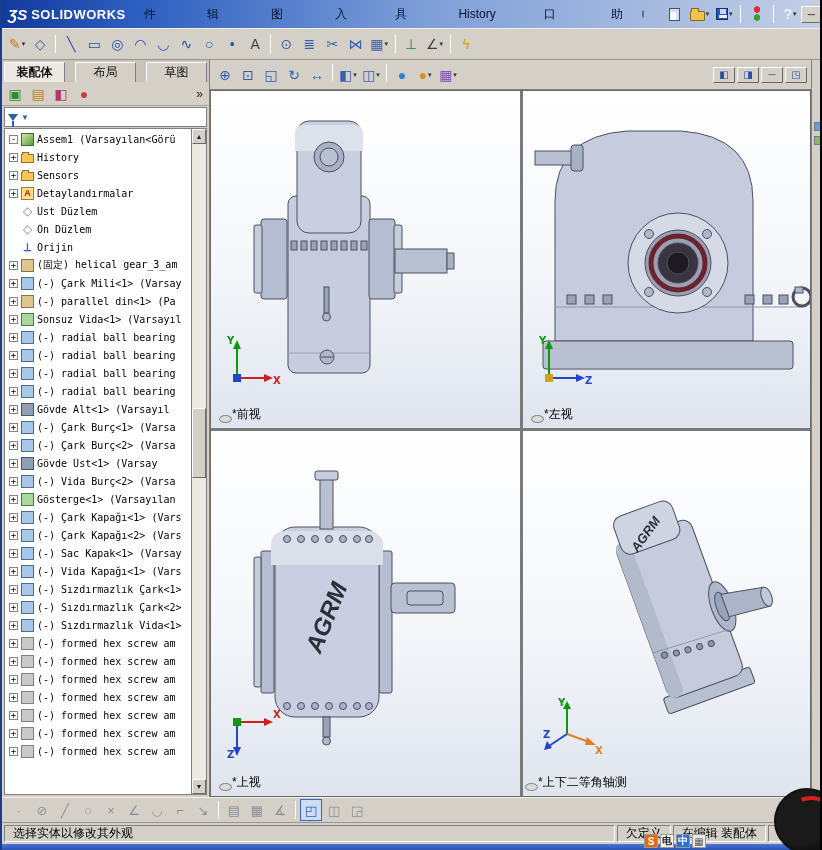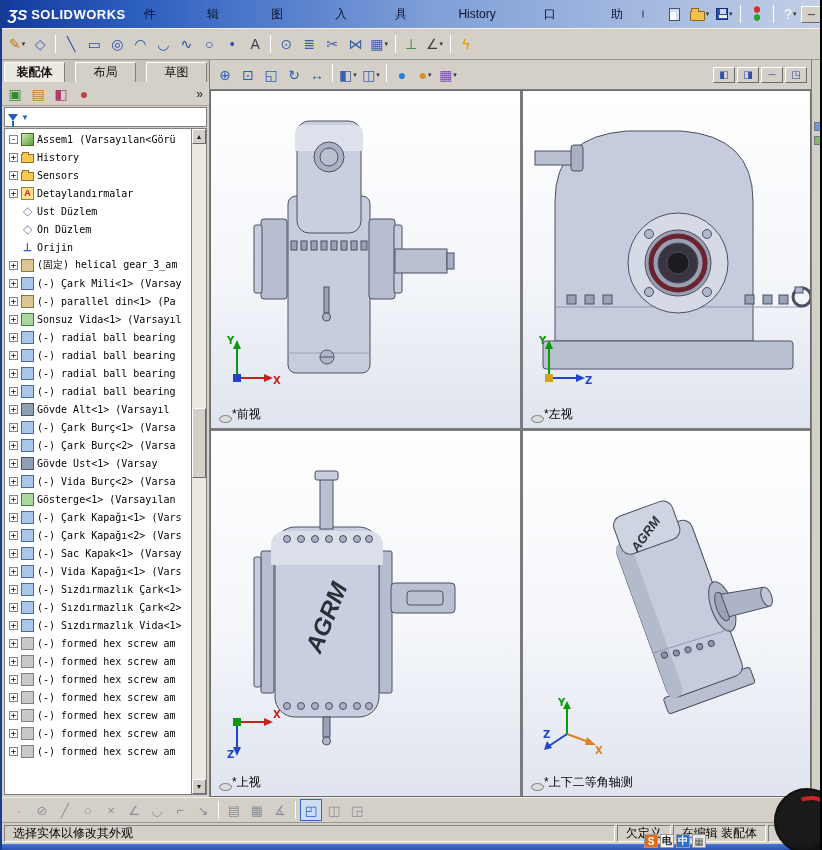--- a/index.html
+++ b/index.html
@@ -671,21 +671,21 @@
             <line x1="24" y1="38" x2="24" y2="12" stroke="#0a9a0a" stroke-width="2"></line>
             <polygon points="24,5 20,13 28,13" fill="#0a9a0a"></polygon>
             <line x1="24" y1="38" x2="46" y2="46" stroke="#e08020" stroke-width="2"></line>
             <polygon points="53,49 44,41 42,49" fill="#e08020"></polygon>
             <line x1="24" y1="38" x2="6" y2="50" stroke="#2244cc" stroke-width="2"></line>
             <polygon points="1,54 9,52 4,45" fill="#2244cc"></polygon>
             <text x="15" y="10" fill="#0a9a0a">Y</text>
             <text x="52" y="58" fill="#e08020">X</text>
             <text x="0" y="42" fill="#2244cc">Z</text>
           </svg>
-          <div class="vlabel" style="left:8px;">
+          <div class="vlabel" style="left:2px;">
             <span class="pill"></span>
             <span>*上下二等角轴测</span>
           </div>
         </div>
 
         <div class="vdiv"></div>
         <div class="hdiv"></div>
       </div>
     </div>
 

